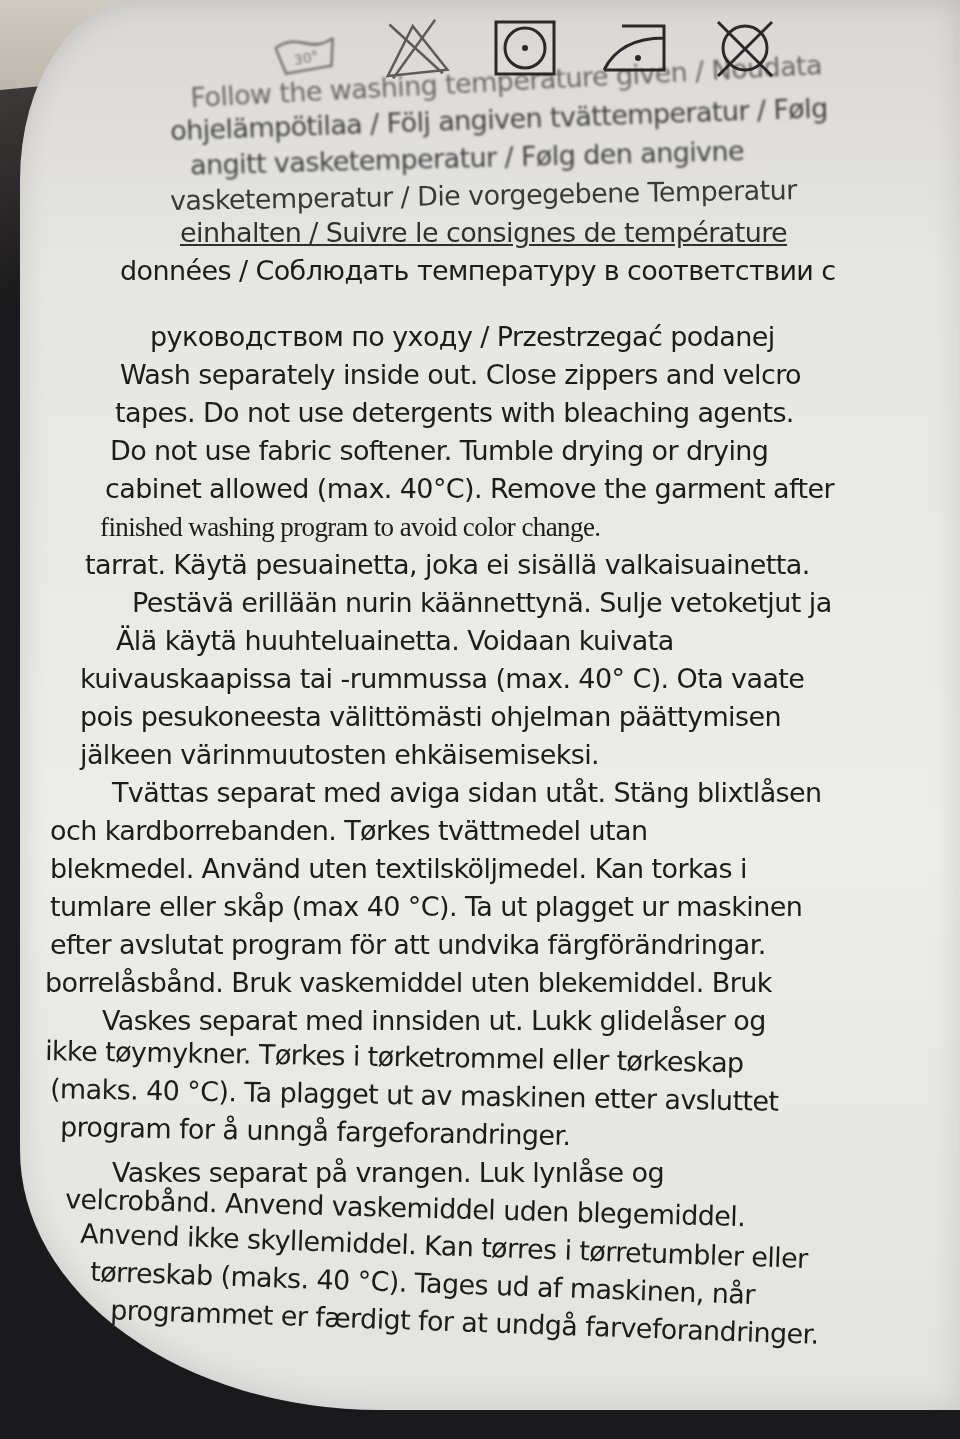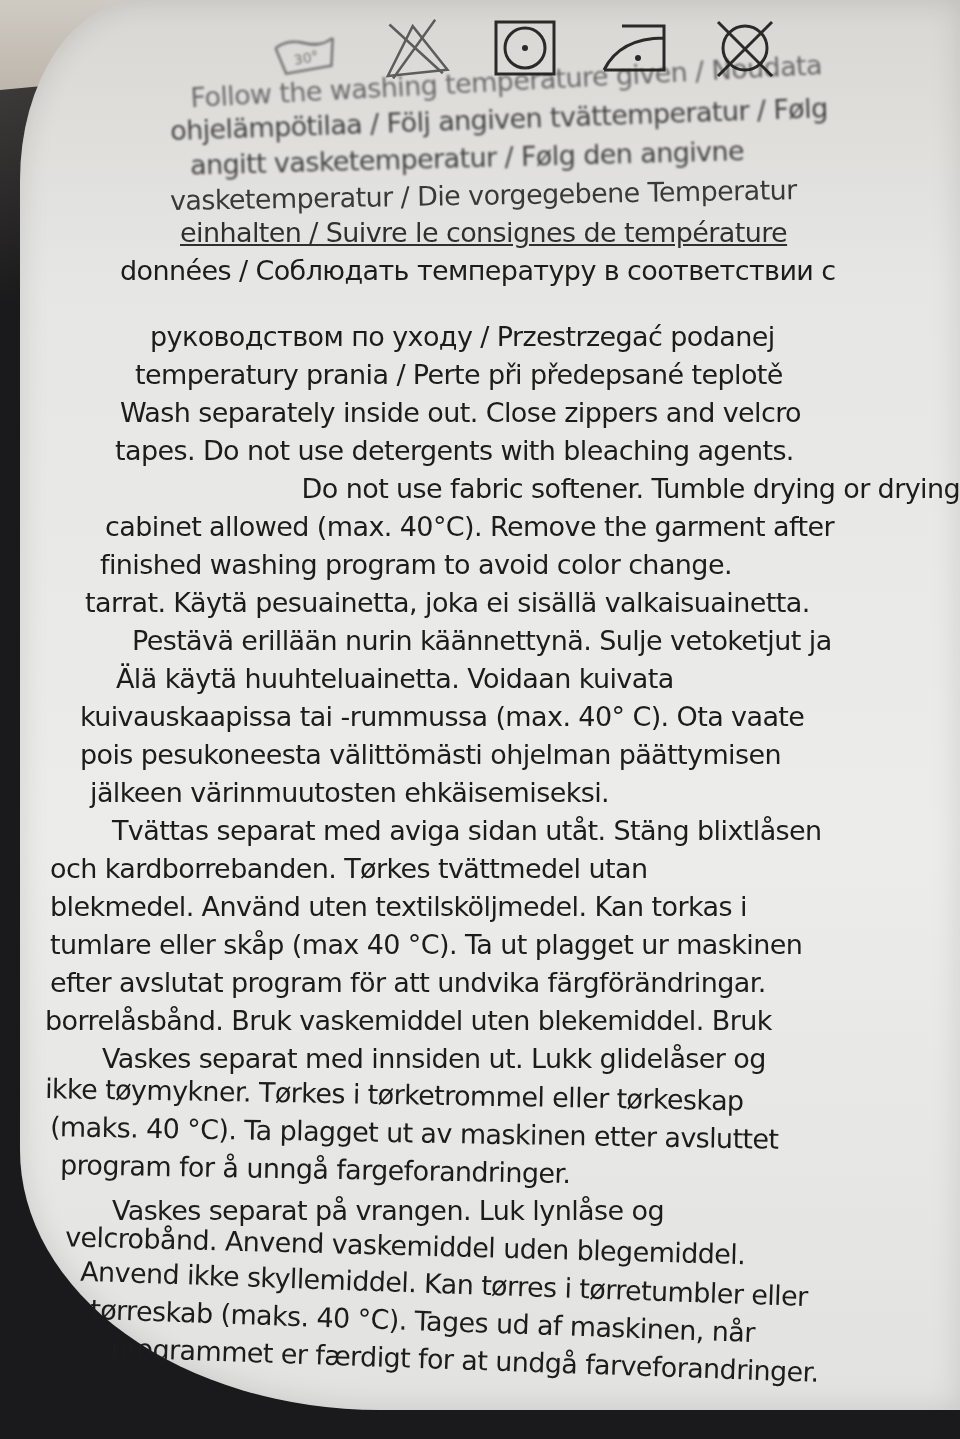--- a/index.html
+++ b/index.html
@@ -88,36 +88,35 @@
 
   <div class="text">
     <div class="p">
       <div class="line blur1" style="padding-left:110px;transform:rotate(-3deg);">Follow the washing temperature given / Noudata</div>
       <div class="line blur2" style="padding-left:90px;transform:rotate(-2deg);">ohjelämpötilaa / Följ angiven tvättemperatur / Følg</div>
       <div class="line blur2" style="padding-left:110px;transform:rotate(-1.5deg);">angitt vasketemperatur / Følg den angivne</div>
       <div class="line" style="padding-left:90px;transform:rotate(-1deg);opacity:0.85;">vasketemperatur / Die vorgegebene Temperatur</div>
       <div class="line" style="padding-left:100px;opacity:0.9;text-decoration:underline;">einhalten / Suivre le consignes de température</div>
       <div class="line" style="padding-left:40px;">données / Соблюдать температуру в соответствии с</div>
       <div class="line" style="padding-left:70px;margin-top:28px;">руководством по уходу / Przestrzegać podanej</div>
-      <div class="line" style="padding-left:55px;">temperatury prania / Perte při předepsané teplotě</div>
     </div>
     <div class="p">
       <div class="line" style="padding-left:40px;">Wash separately inside out. Close zippers  and velcro</div>
       <div class="line" style="padding-left:35px;">tapes. Do not use detergents with bleaching agents.</div>
-      <div class="line" style="padding-left:30px;text-align:right;">Do not use fabric softener. Tumble drying or drying</div>
+      <div class="line" style="padding-left:30px;">Do not use fabric softener. Tumble drying or drying</div>
       <div class="line" style="padding-left:25px;">cabinet allowed (max. 40°C). Remove the garment after</div>
-      <div class="line" style="padding-left:20px;">finished washing program to avoid color change.</div>
+      <div class="line" style="padding-left:20px;font-family:Liberation Serif, serif;">finished washing program to avoid color change.</div>
     </div>
     <div class="p">
       <div class="line" style="padding-left:5px;">tarrat. Käytä pesuainetta, joka ei sisällä valkaisuainetta.</div>
       <div class="line" style="padding-left:20px;white-space:pre;">    Pestävä erillään nurin käännettynä. Sulje vetoketjut ja</div>
       <div class="line" style="padding-left:0px;margin-left:36px;">Älä käytä  huuhteluainetta. Voidaan kuivata</div>
       <div class="line" style="padding-left:-5px;">kuivauskaapissa tai -rummussa (max. 40° C). Ota vaate</div>
       <div class="line" style="padding-left:0px;">pois pesukoneesta välittömästi ohjelman päättymisen</div>
-      <div class="line" style="padding-left:0px;margin-left:10px;">jälkeen värinmuutosten ehkäisemiseksi.</div>
+      <div class="line" style="padding-left:0px;">jälkeen värinmuutosten ehkäisemiseksi.</div>
     </div>
     <div class="p">
       <div class="line" style="padding-left:0px;white-space:pre;">    Tvättas separat med aviga sidan utåt. Stäng blixtlåsen</div>
       <div class="line" style="margin-left:-30px;">och kardborrebanden. Tørkes  tvättmedel utan</div>
       <div class="line" style="margin-left:-30px;">blekmedel. Använd uten  textilsköljmedel. Kan torkas i</div>
       <div class="line" style="margin-left:-30px;">tumlare eller skåp (max 40 °C). Ta ut plagget ur maskinen</div>
       <div class="line" style="margin-left:-30px;">efter avslutat program för att undvika färgförändringar.</div>
     </div>
     <div class="p">
       <div class="line" style="margin-left:-35px;">borrelåsbånd. Bruk vaskemiddel uten blekemiddel. Bruk</div>

